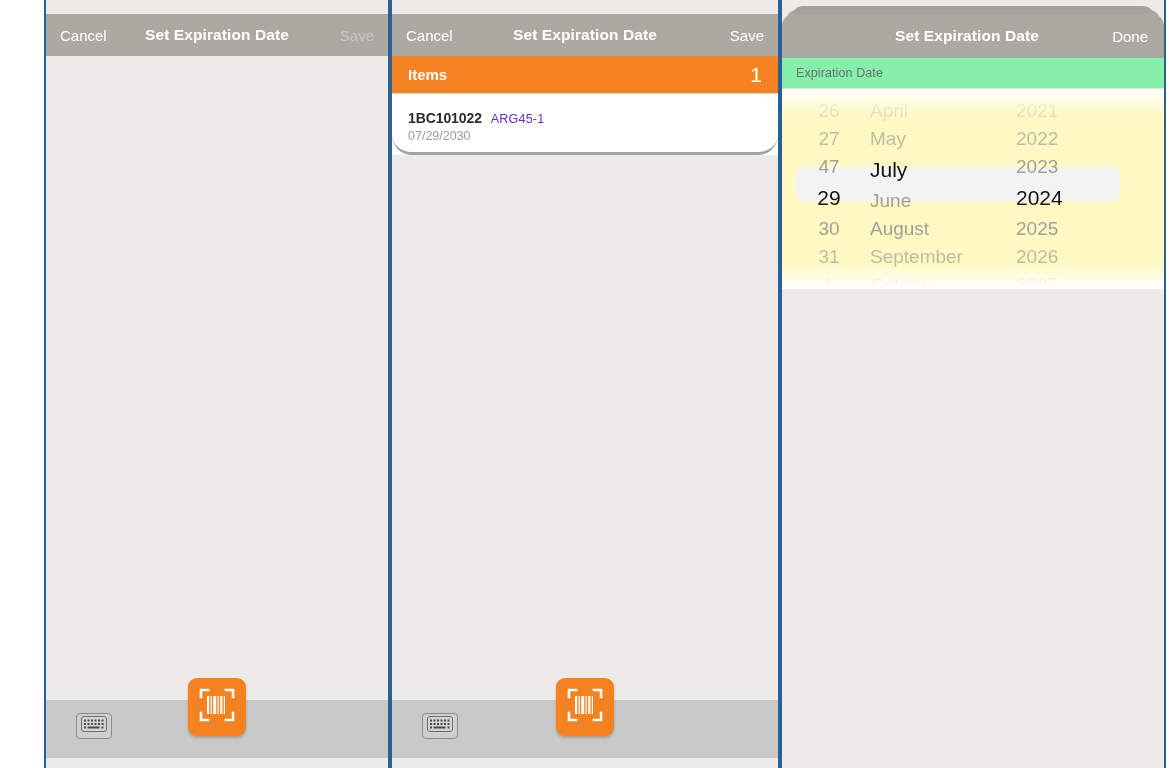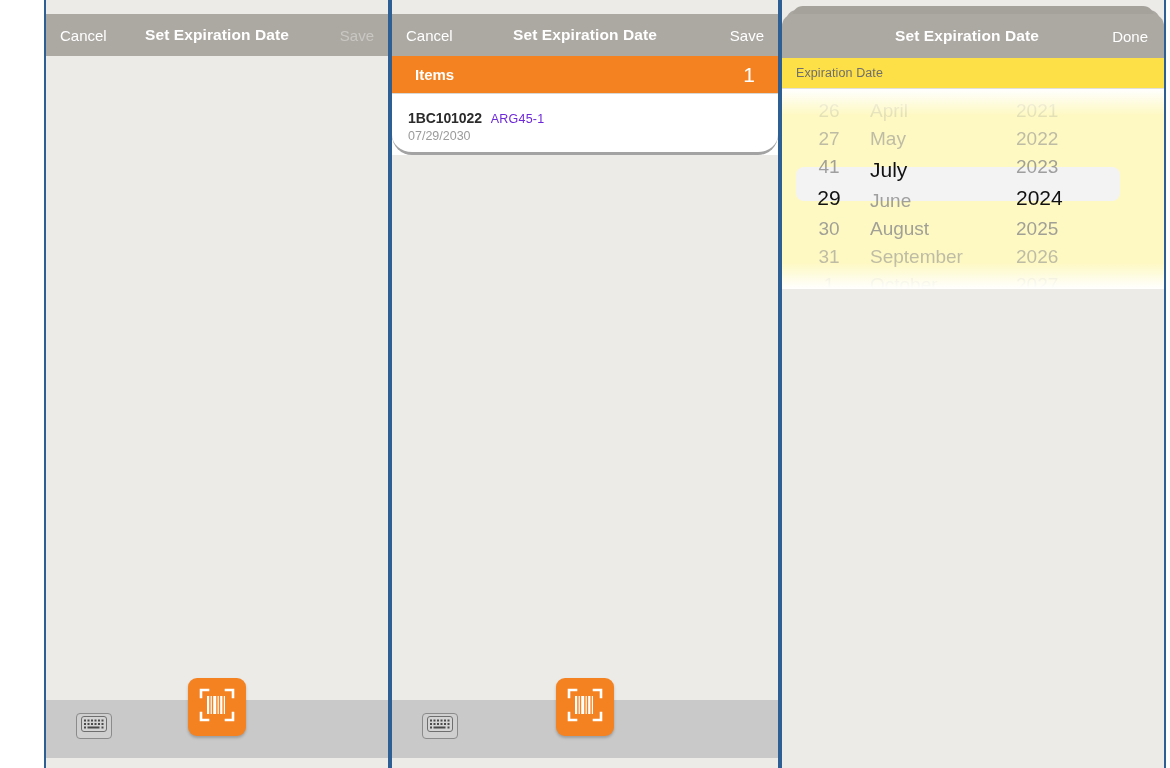--- a/index.html
+++ b/index.html
@@ -77,21 +77,21 @@
     bottom: 0;
     background: #edebe8;
   }
 
   
   .section-header {
     height: 38px;
     background: #f58220;
     display: flex;
     align-items: center;
-    padding: 0 23px;
+    padding: 0 16px;
     box-sizing: border-box;
     border-bottom: 1px solid #d9d7d3;
   }
   .section-header .sh-title {
     flex: 1 1 auto;
     color: #ffffff;
     font-size: 15px;
     font-weight: bold;
   }
   .section-header .sh-count {
@@ -197,21 +197,21 @@
     background: #aca9a3;
     border-radius: 12px 12px 0 0;
     display: flex;
     align-items: center;
     padding: 0 16px;
     box-sizing: border-box;
   }
   .sheet-nav .nav-title { padding-left: 40px; }
 
   .field-block {
-    background: #fde047;
+    background: #86efac;
     padding: 8px 14px 8px 14px;
     border-bottom: 1px solid #e2e0dd;
   }
   .field-label {
     font-size: 12.5px;
     color: #6e6e6e;
     letter-spacing: .1px;
   }
   .field-value {
     font-size: 19px;
@@ -437,21 +437,21 @@
       </div>
 
       <div class="picker">
         <div class="picker-highlight"></div>
         <div class="picker-fade-top"></div>
         <div class="picker-fade-bottom"></div>
 
         <div class="wheel days">
           <div class="wheel-item o3">26</div>
           <div class="wheel-item o2">27</div>
-          <div class="wheel-item o1">41</div>
+          <div class="wheel-item o1">47</div>
           <div class="wheel-item selected">29</div>
           <div class="wheel-item o1">30</div>
           <div class="wheel-item o2">31</div>
           <div class="wheel-item o3">1</div>
         </div>
 
         <div class="wheel months">
           <div class="wheel-item o3">April</div>
           <div class="wheel-item o2">May</div>
           <div class="wheel-item selected">July</div>

